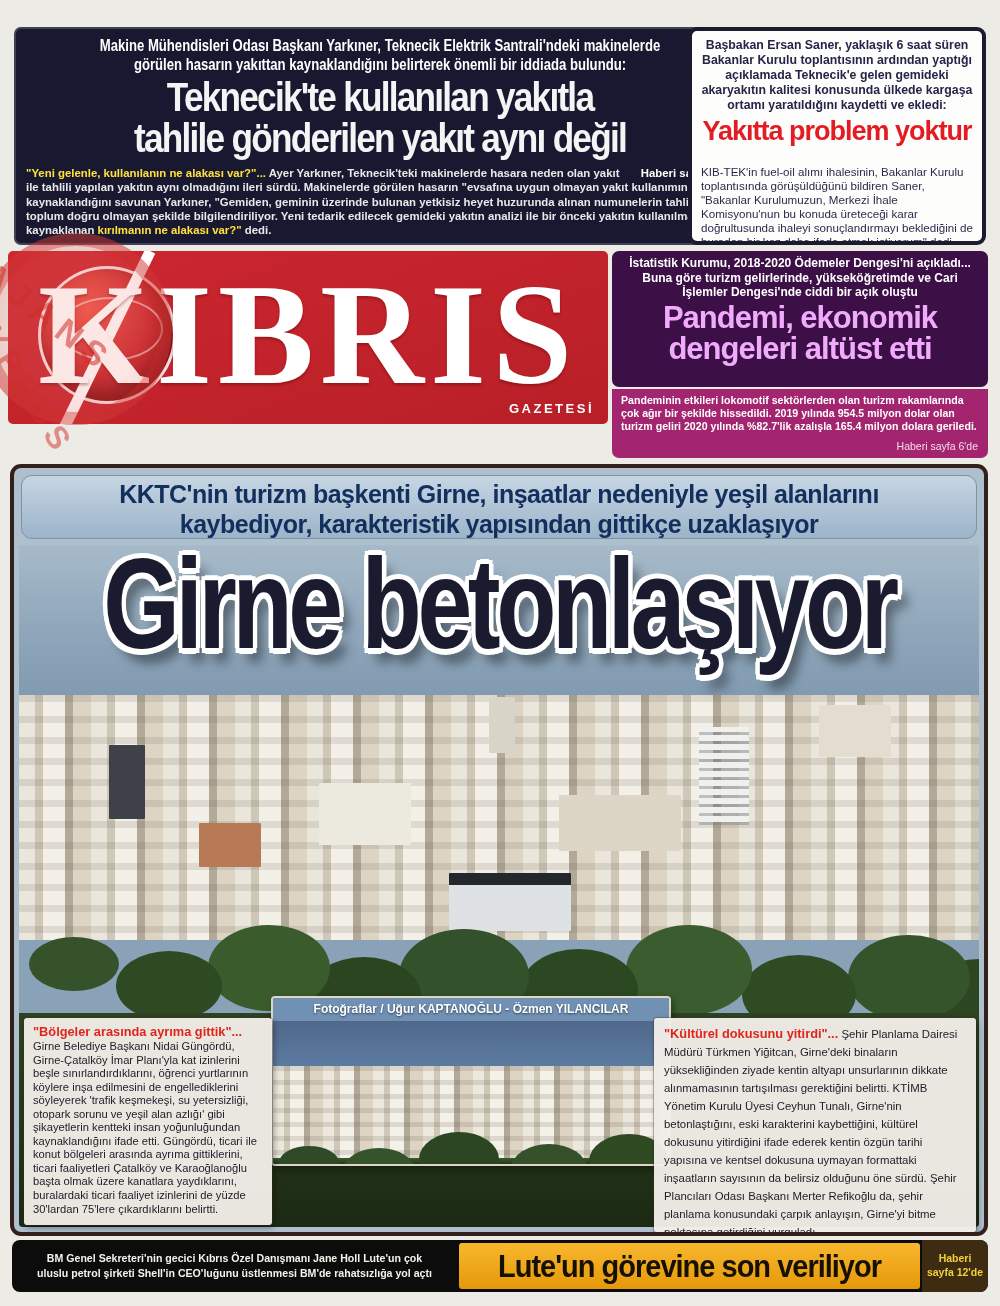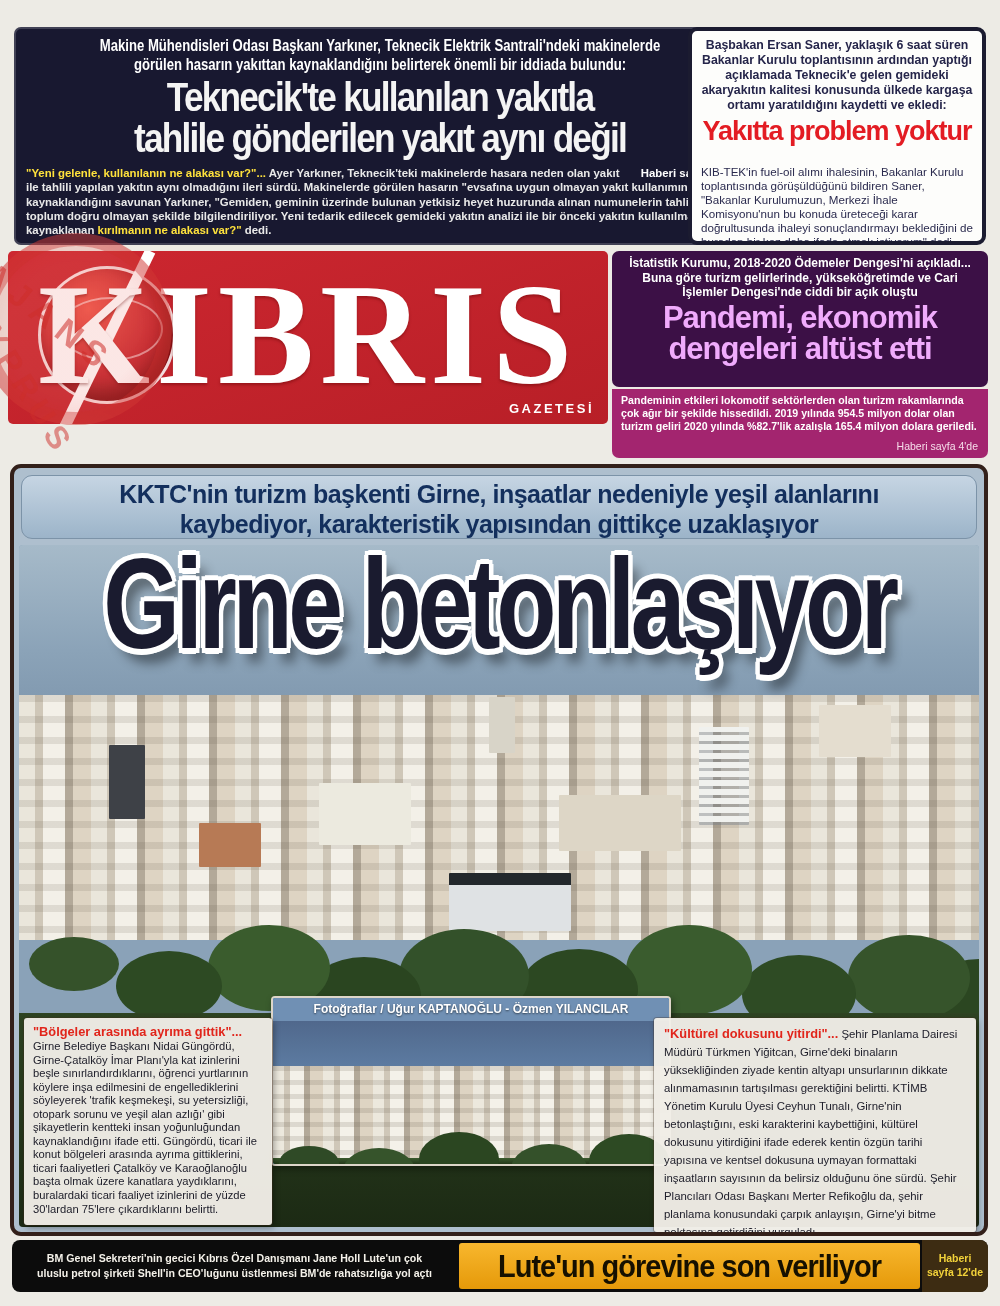--- a/index.html
+++ b/index.html
@@ -273,21 +273,21 @@
 
   <div class="box-pandemic">
     <div class="kicker">İstatistik Kurumu, 2018-2020 Ödemeler Dengesi'ni açıkladı... Buna göre turizm gelirlerinde, yükseköğretimde ve Cari İşlemler Dengesi'nde ciddi bir açık oluştu</div>
     <div class="hl">
       <div>Pandemi, ekonomik</div>
       <div>dengeleri altüst etti</div>
     </div>
   </div>
   <div class="box-pandemic-strip">
     <span>Pandeminin etkileri lokomotif sektörlerden olan turizm rakamlarında çok ağır bir şekilde hissedildi. 2019 yılında 954.5 milyon dolar olan turizm geliri 2020 yılında %82.7'lik azalışla 165.4 milyon dolara geriledi.</span>
-    <span class="pageref">Haberi sayfa 4'de</span>
+    <span class="pageref">Haberi sayfa 6'de</span>
   </div>
 
   <div class="frame">
     <div class="kicker-bar">
       <div>KKTC'nin turizm başkenti Girne, inşaatlar nedeniyle yeşil alanlarını</div>
       <div>kaybediyor, karakteristik yapısından gittikçe uzaklaşıyor</div>
     </div>
 
     <div class="photo">
       <div class="sea"></div>

